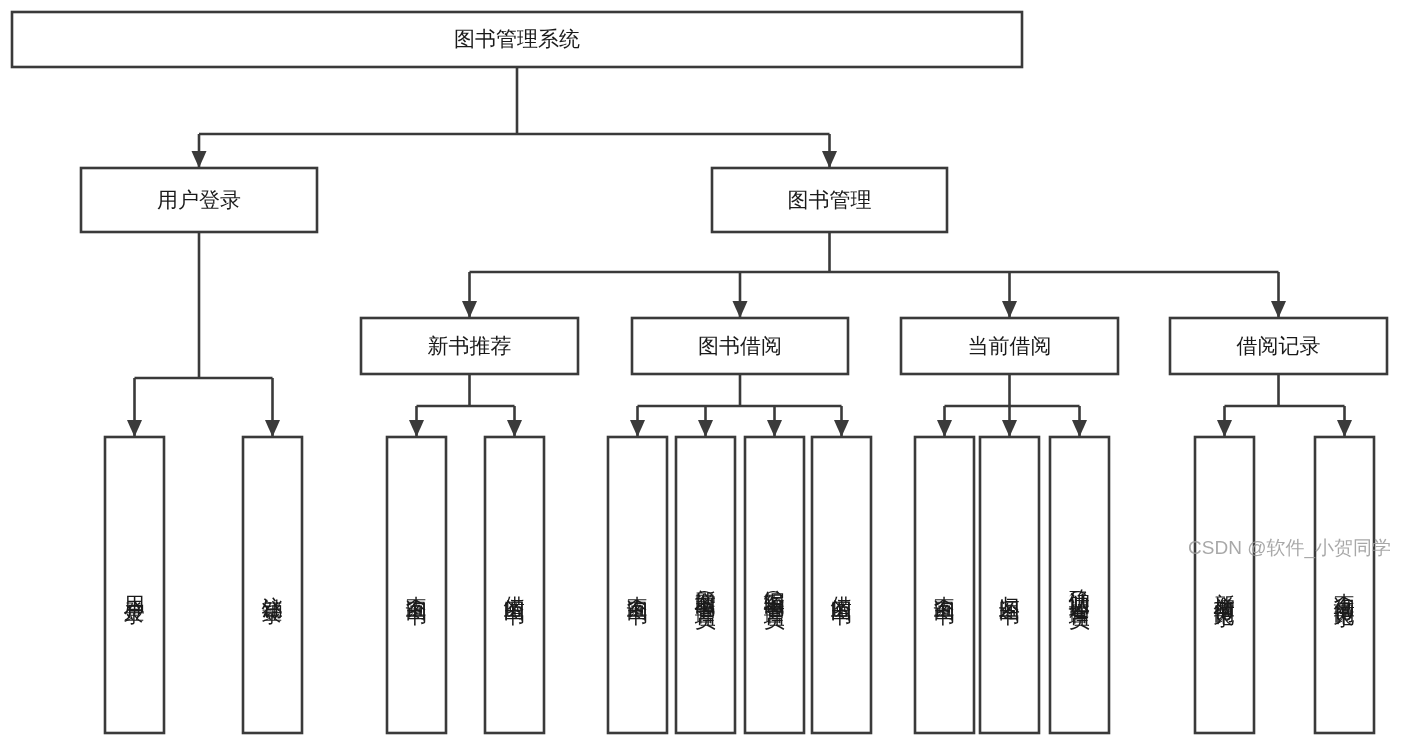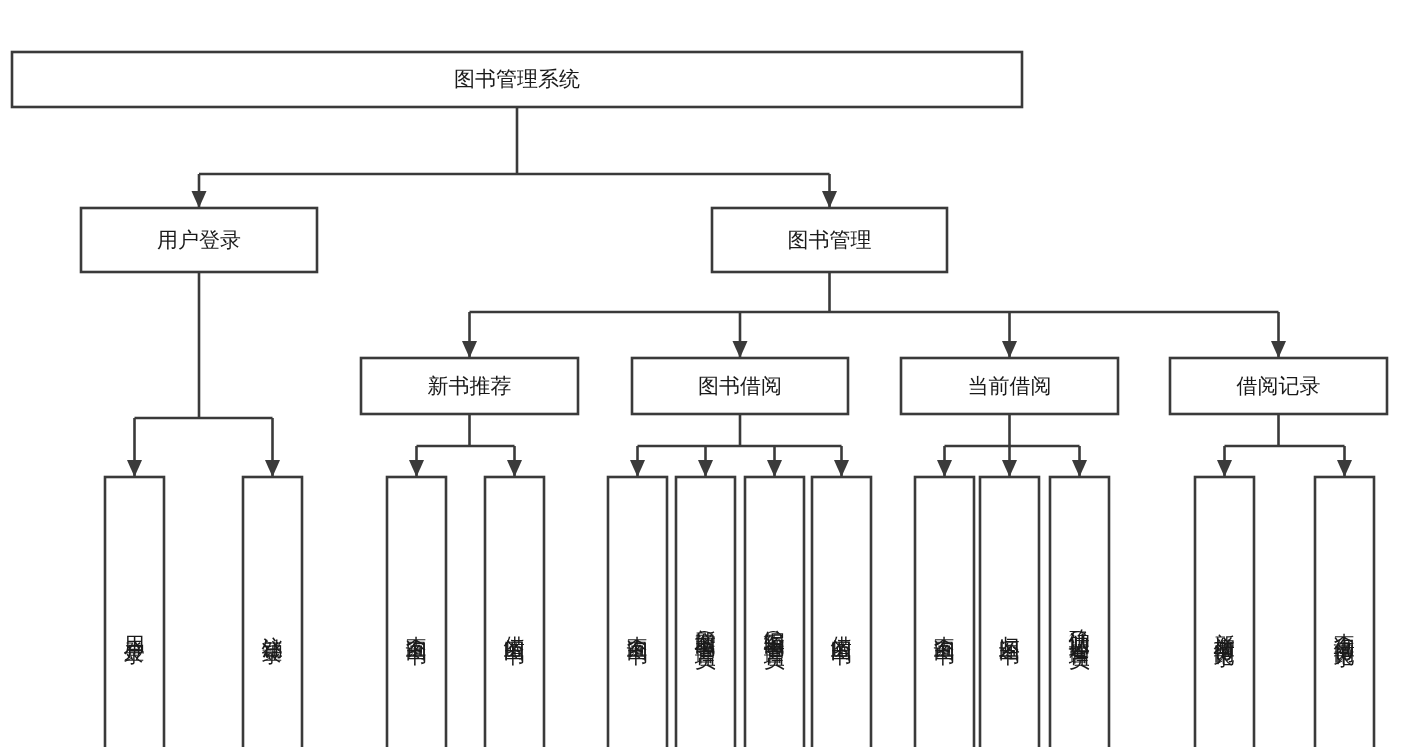--- a/index.html
+++ b/index.html
@@ -11,21 +11,20 @@
     width: 1405px;
     height: 747px;
     font-family: "Liberation Sans", "DejaVu Sans", sans-serif;
     overflow: hidden;
   }
   #diagram-root {
     position: relative;
     width: 1405px;
     height: 567px;
     background: #ffffff;
-    margin-top: 40px;
   }
   svg#flow-svg {
     position: absolute;
     left: 0;
     top: 0;
     width: 1405px;
     height: 747px;
   }
   .node-box {
     fill: #ffffff;
@@ -180,14 +179,15 @@
       <div class="vlabel" style="left: 676px; top: 437px; width: 59px; height: 296px;">新增图书（管理员）</div>
       <div class="vlabel" style="left: 745px; top: 437px; width: 59px; height: 296px;">编辑图书（管理员）</div>
       <div class="vlabel" style="left: 812px; top: 437px; width: 59px; height: 296px;">借阅图书</div>
       <div class="vlabel" style="left: 915px; top: 437px; width: 59px; height: 296px;">查询图书</div>
       <div class="vlabel" style="left: 980px; top: 437px; width: 59px; height: 296px;">归还图书</div>
       <div class="vlabel" style="left: 1050px; top: 437px; width: 59px; height: 296px;">确认归还（管理员）</div>
       <div class="vlabel" style="left: 1195px; top: 437px; width: 59px; height: 296px;">新增借阅记录</div>
       <div class="vlabel" style="left: 1315px; top: 437px; width: 59px; height: 296px;">查询借阅记录</div>
     </div>
 
+  <div class="watermark">CSDN @软件_小贺同学</div>
 
 </div>
 
 </body></html>

